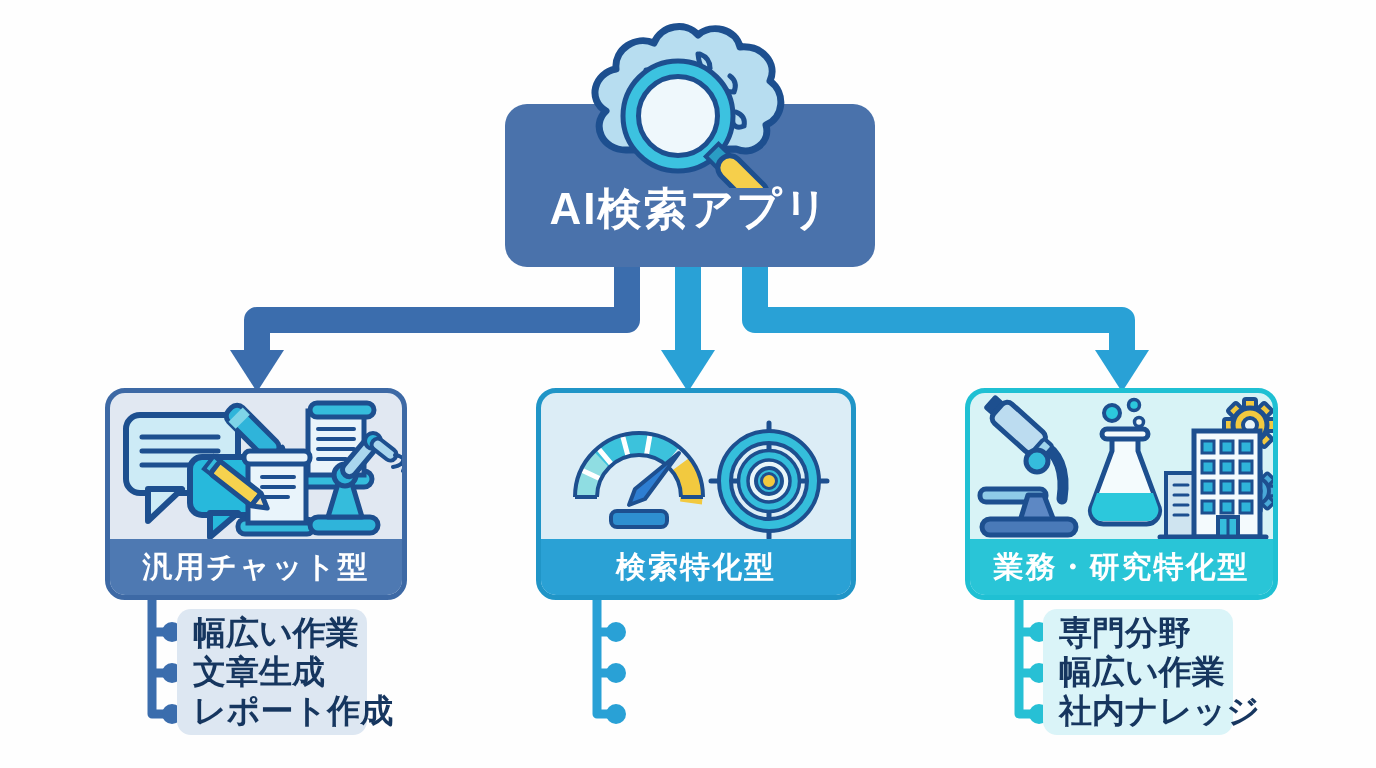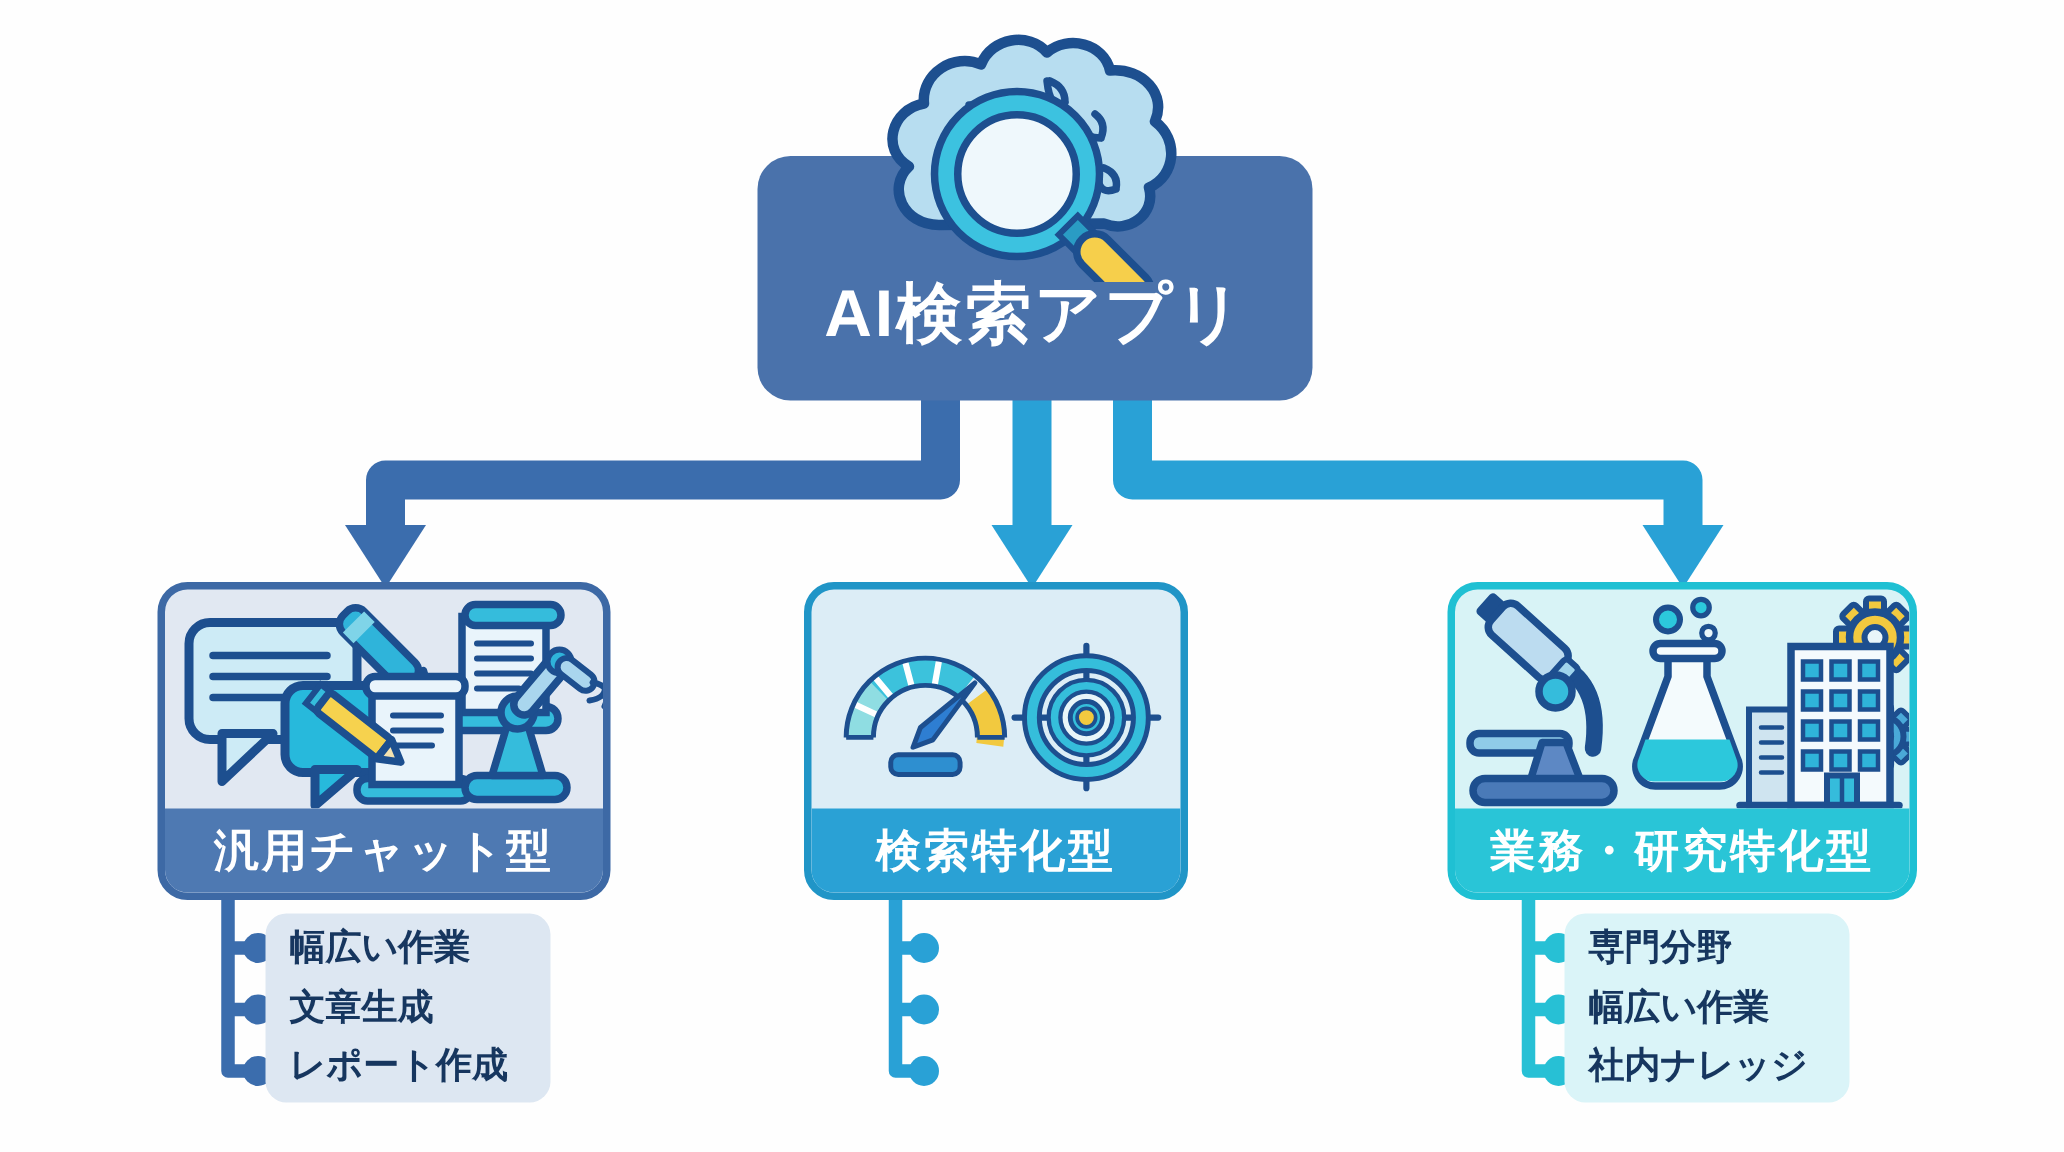--- a/index.html
+++ b/index.html
@@ -14,39 +14,39 @@
     display:flex;align-items:flex-end;justify-content:center;
     padding-bottom:28px;box-sizing:border-box;
   }
   .root-title{color:#fff;font-size:44px;font-weight:bold;letter-spacing:2px;white-space:nowrap;}
   .brain-badge{position:absolute;left:578px;top:16px;z-index:3;}
   .card{
     position:absolute;top:388px;height:212px;border-radius:20px;box-sizing:border-box;
     z-index:2;overflow:hidden;display:flex;flex-direction:column;text-align:right;
   }
   .card-0{left:105px;width:302px;border:5px solid var(--b0-border);background:var(--b0-body);}
-  .card-1{left:536px;width:256px;border:5px solid var(--b1-border);background:var(--b1-body);}
+  .card-1{left:536px;width:320px;border:5px solid var(--b1-border);background:var(--b1-body);}
   .card-2{left:965px;width:313px;border:5px solid var(--b2-border);background:var(--b2-body);}
   .card-body{flex:1;display:flex;align-items:center;justify-content:center;overflow:hidden;}
   .card-footer{
     height:56px;flex:0 0 56px;display:flex;align-items:center;justify-content:center;
     color:#fff;font-weight:bold;font-size:30px;letter-spacing:2px;white-space:nowrap;
   }
   .card-0 .card-footer{background:var(--b0-accent);}
   .card-1 .card-footer{background:var(--b1-accent);}
   .card-2 .card-footer{background:var(--b2-accent);}
   .list-box{
     position:absolute;top:609px;height:126px;border-radius:14px;z-index:2;
     display:flex;flex-direction:column;justify-content:space-around;
     padding:4px 10px 4px 16px;box-sizing:border-box;
   }
   .list-0{left:177px;width:190px;background:var(--b0-list_bg);}
   .list-1{left:620px;width:150px;background:var(--b1-list_bg);}
   .list-2{left:1043px;width:190px;background:var(--b2-list_bg);}
-  .list-item{font-size:24px;font-weight:bold;color:var(--p-list_text);line-height:1.1;white-space:nowrap;}
+  .list-item{font-size:33px;font-weight:bold;color:var(--p-list_text);line-height:1.1;white-space:nowrap;}
 </style>
 </head>
 <body>
 
 <div class="canvas">
 
   <svg class="connectors" width="1376" height="768" viewBox="0 0 1376 768">
 
     <g>
       <path d="M627 262 V320 H257 V352" fill="none" style="stroke:var(--b0-connector)" stroke-width="26" stroke-linejoin="round"></path>

